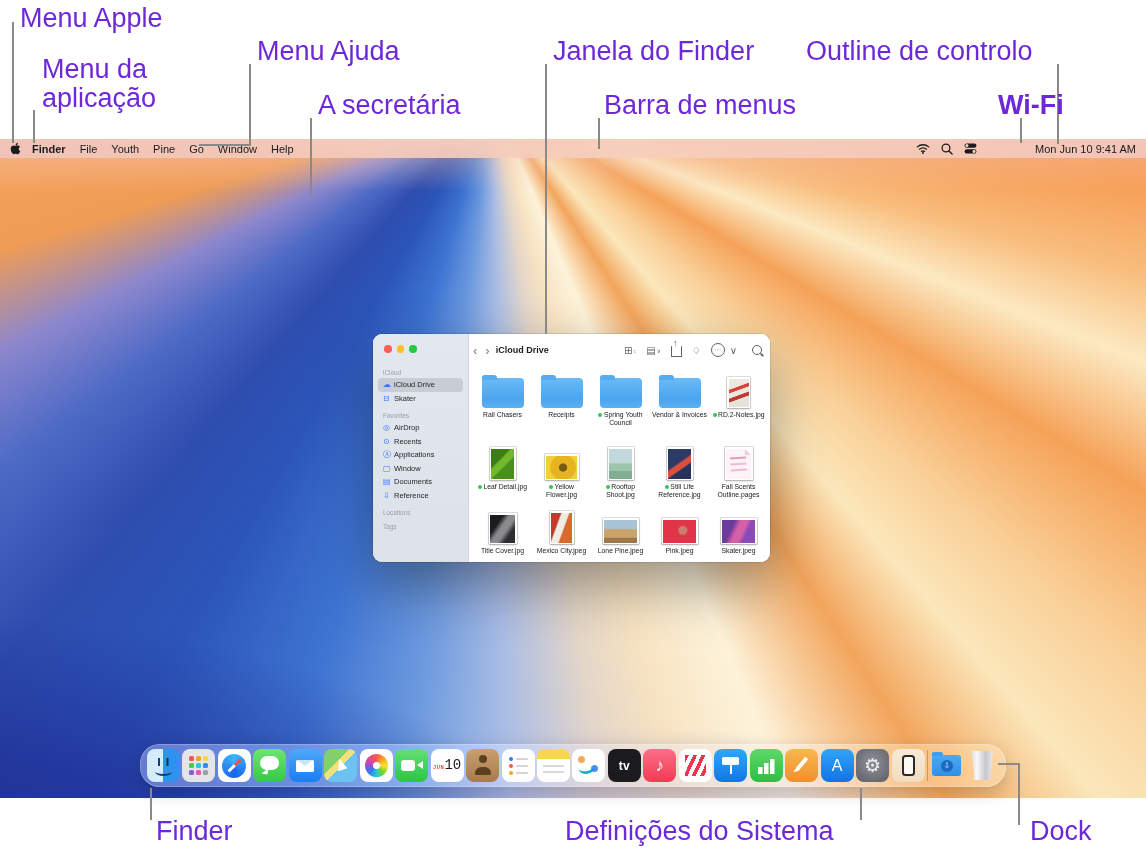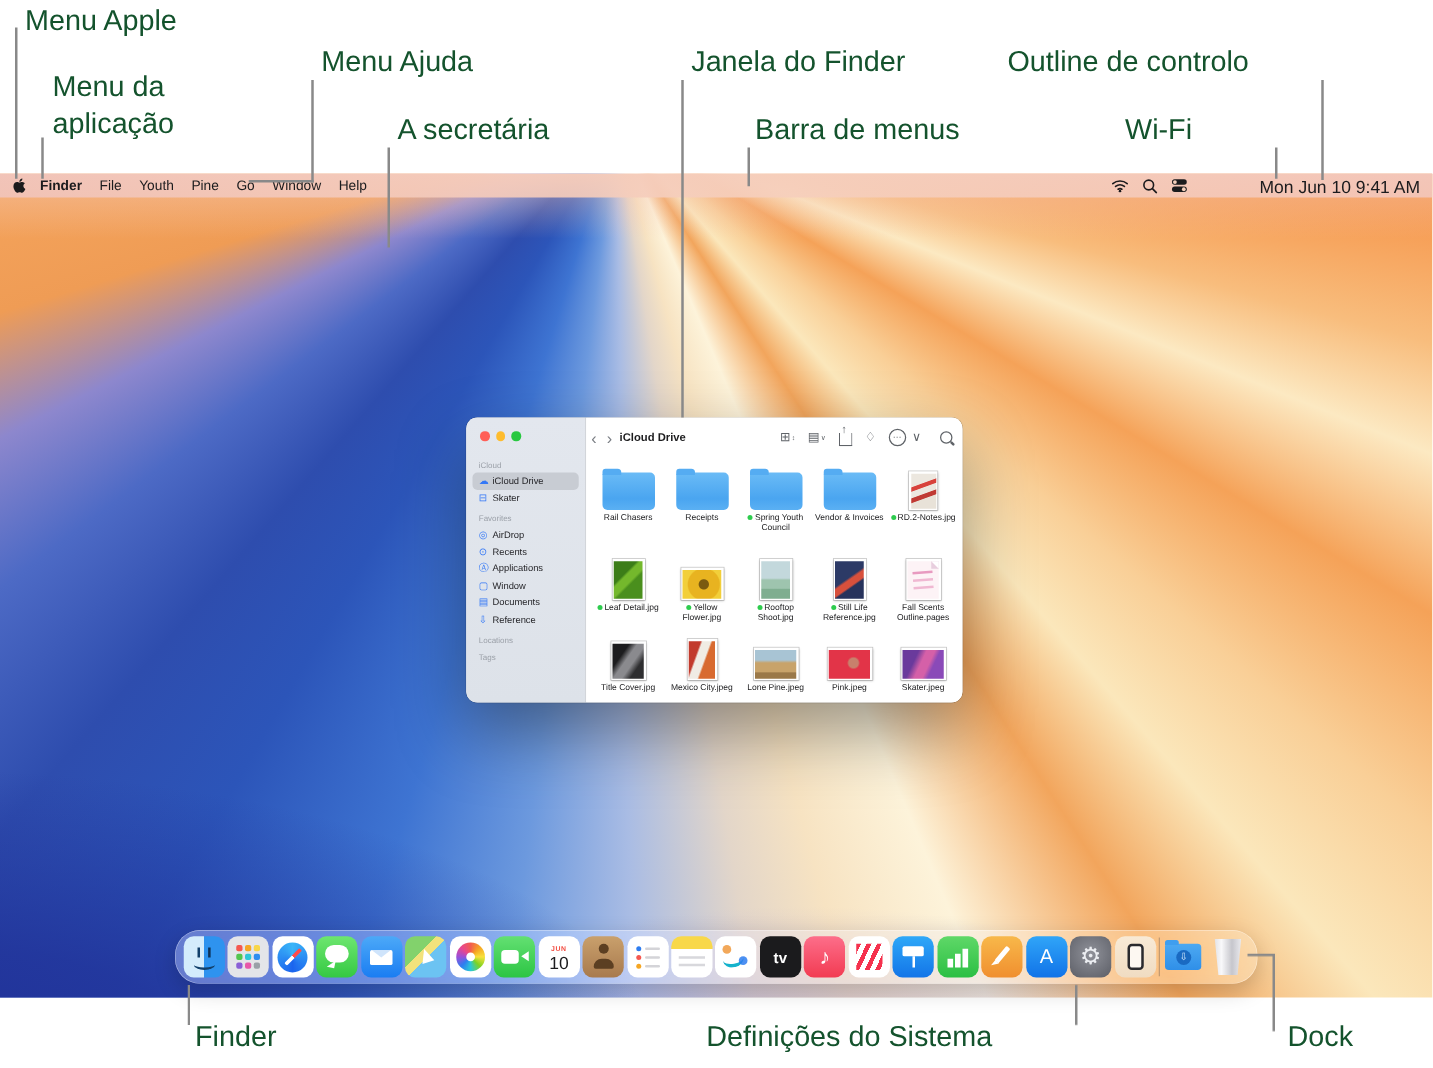--- a/index.html
+++ b/index.html
@@ -1,20 +1,20 @@
 <!DOCTYPE html>
 <html><head>
 <meta charset="utf-8">
 <style>
   html,body{margin:0;padding:0;background:#ffffff;}
   body{width:1146px;height:854px;position:relative;overflow:hidden;
        font-family:"Liberation Sans","DejaVu Sans",sans-serif;}
 
   
-  .co{position:absolute;font-size:23px;color:#14532d;white-space:nowrap;}
+  .co{position:absolute;font-size:27px;color:#6d28d9;white-space:nowrap;}
   .co.wrap{white-space:normal;width:132px;line-height:29px;}
   .cl{position:absolute;background:#898989;}
   .cl.v{width:2px;} .cl.h{height:2px;}
 
   
   .wallpaper{position:absolute;left:0;top:139px;width:1146px;height:659px;
     background:
       linear-gradient(180deg, rgba(244,198,180,.85) 0px, rgba(244,198,180,.40) 16px, rgba(244,198,180,0) 52px),
       radial-gradient(95% 65% at -6% 108%, #203097 0%, rgba(32,48,151,.78) 22%, rgba(32,48,151,0) 55%),
       radial-gradient(48% 34% at 56% 110%, rgba(146,136,214,.55) 0%, rgba(146,136,214,0) 62%),
@@ -26,21 +26,21 @@
 
   
   .menubar{position:absolute;left:0;top:139px;width:1146px;height:19px;
     background:linear-gradient(90deg,rgba(241,196,186,.92),rgba(246,207,188,.92) 55%,rgba(243,198,186,.92));
     display:flex;align-items:center;justify-content:space-between;font-size:11px;color:#1b1b1d;}
   .mb-left{display:flex;align-items:center;gap:0;padding-left:10px;}
   .mb-left .mi{padding:0 7px;}
   .mb-left .b{font-weight:bold;}
   .apple{display:flex;align-items:center;padding-right:4px;}
   .mb-right{display:flex;align-items:center;gap:11px;padding-right:10px;}
-  .clock{font-size:14px;padding-left:47px;}
+  .clock{font-size:11px;padding-left:47px;}
 
   
   .window{position:absolute;left:373px;top:334px;width:397px;height:228px;border-radius:9px;
     box-shadow:0 24px 55px rgba(0,0,0,.38),0 0 0 .5px rgba(0,0,0,.2);overflow:hidden;background:#fff;}
   .sidebar{position:absolute;left:0;top:0;width:95px;height:228px;
     background:linear-gradient(180deg,#e3e7ee,#dde2e9);border-right:1px solid #d2d5da;}
   .lights{position:absolute;left:11px;top:11px;display:flex;gap:5px;}
   .lights span{width:7.5px;height:7.5px;border-radius:50%;}
   .lr{background:#ff5f57;} .ly{background:#febc2e;} .lg{background:#28c840;}
   .sb{position:absolute;left:0;top:28px;width:95px;font-size:7.5px;}
@@ -116,21 +116,21 @@
   .env::before{content:"";position:absolute;left:0;top:-1px;border-style:solid;border-width:7px 9px 0 9px;border-color:#cfe4fb transparent transparent transparent;}
   .app-maps{background:linear-gradient(135deg,#82d26c 0 38%,#f2e27b 38% 52%,#6cc3f2 52% 100%);}
   .app-maps::after{content:"";position:absolute;left:12px;top:10px;border-left:5px solid transparent;border-right:5px solid transparent;border-bottom:11px solid #fff;transform:rotate(-18deg);}
   .app-photos{background:#fff;}
   .app-photos::before{content:"";position:absolute;inset:5px;border-radius:50%;
     background:conic-gradient(#f25c4f,#f5a623,#f8e13c,#7ed321,#29c8d8,#2e7df0,#9a4fd8,#e8478f,#f25c4f);}
   .app-photos::after{content:"";position:absolute;left:13px;top:13px;width:7px;height:7px;border-radius:50%;background:#fff;}
   .app-facetime{background:linear-gradient(180deg,#63e072,#2cc544);}
   .app-facetime::before{content:"";position:absolute;left:6px;top:11px;width:14px;height:11px;background:#fff;border-radius:3px;}
   .app-facetime::after{content:"";position:absolute;right:5px;top:12px;border-style:solid;border-width:4.5px 6px 4.5px 0;border-color:transparent #fff transparent transparent;}
-  .app-calendar{background:#fff;flex-direction:column;}
+  .app-calendar{background:#fff;flex-direction:row;font-family:Liberation Mono, monospace;}
   .cal-m{font-size:5.5px;color:#f34a3e;letter-spacing:.5px;margin-top:3px;font-weight:bold;}
   .cal-d{font-size:14px;color:#1c1c1e;line-height:15px;}
   .app-contacts{background:linear-gradient(180deg,#c9a06c,#a87a4e);}
   .app-contacts::before{content:"";position:absolute;top:6px;left:12.5px;width:8px;height:8px;border-radius:50%;background:#5c3f22;}
   .app-contacts::after{content:"";position:absolute;bottom:7px;left:8.5px;width:16px;height:8px;border-radius:8px 8px 2px 2px;background:#5c3f22;}
   .app-reminders{background:#fff;}
   .app-reminders::before{content:"";position:absolute;top:8px;left:7px;width:4px;height:4px;border-radius:50%;background:#2e7df0;box-shadow:0 7px 0 #f5574f,0 14px 0 #f5a623;}
   .app-reminders::after{content:"";position:absolute;top:9px;left:14px;width:12px;height:2px;border-radius:1px;background:#d4d4d8;box-shadow:0 7px 0 #d4d4d8,0 14px 0 #d4d4d8;}
   .app-notes{background:linear-gradient(180deg,#f8d84a 0 30%,#fff 30% 100%);}
   .app-notes::after{content:"";position:absolute;top:16px;left:6px;width:21px;height:1.8px;background:#d8d8dc;box-shadow:0 6px 0 #d8d8dc;}
@@ -470,16 +470,16 @@
 <div class="cl h" style="left:998px;top:763px;width:22px;"></div>
 <div class="cl v" style="left:1018px;top:763px;height:62px;"></div>
 
 <div class="co" style="left:20px;top:3px;">Menu Apple</div>
 <div class="co wrap" style="left:42px;top:55px;">Menu da aplicação</div>
 <div class="co" style="left:257px;top:36px;text-align:right;">Menu Ajuda</div>
 <div class="co" style="left:318px;top:90px;">A secretária</div>
 <div class="co" style="left:553px;top:36px;">Janela do Finder</div>
 <div class="co" style="left:604px;top:90px;">Barra de menus</div>
 <div class="co" style="left:806px;top:36px;">Outline de controlo</div>
-<div class="co" style="left:900px;top:90px;">Wi-Fi</div>
+<div class="co" style="left:998px;top:90px;font-weight:bold;">Wi-Fi</div>
 <div class="co" style="left:156px;top:816px;">Finder</div>
 <div class="co" style="left:565px;top:816px;">Definições do Sistema</div>
 <div class="co" style="left:1030px;top:816px;">Dock</div>
 
 </body></html>

